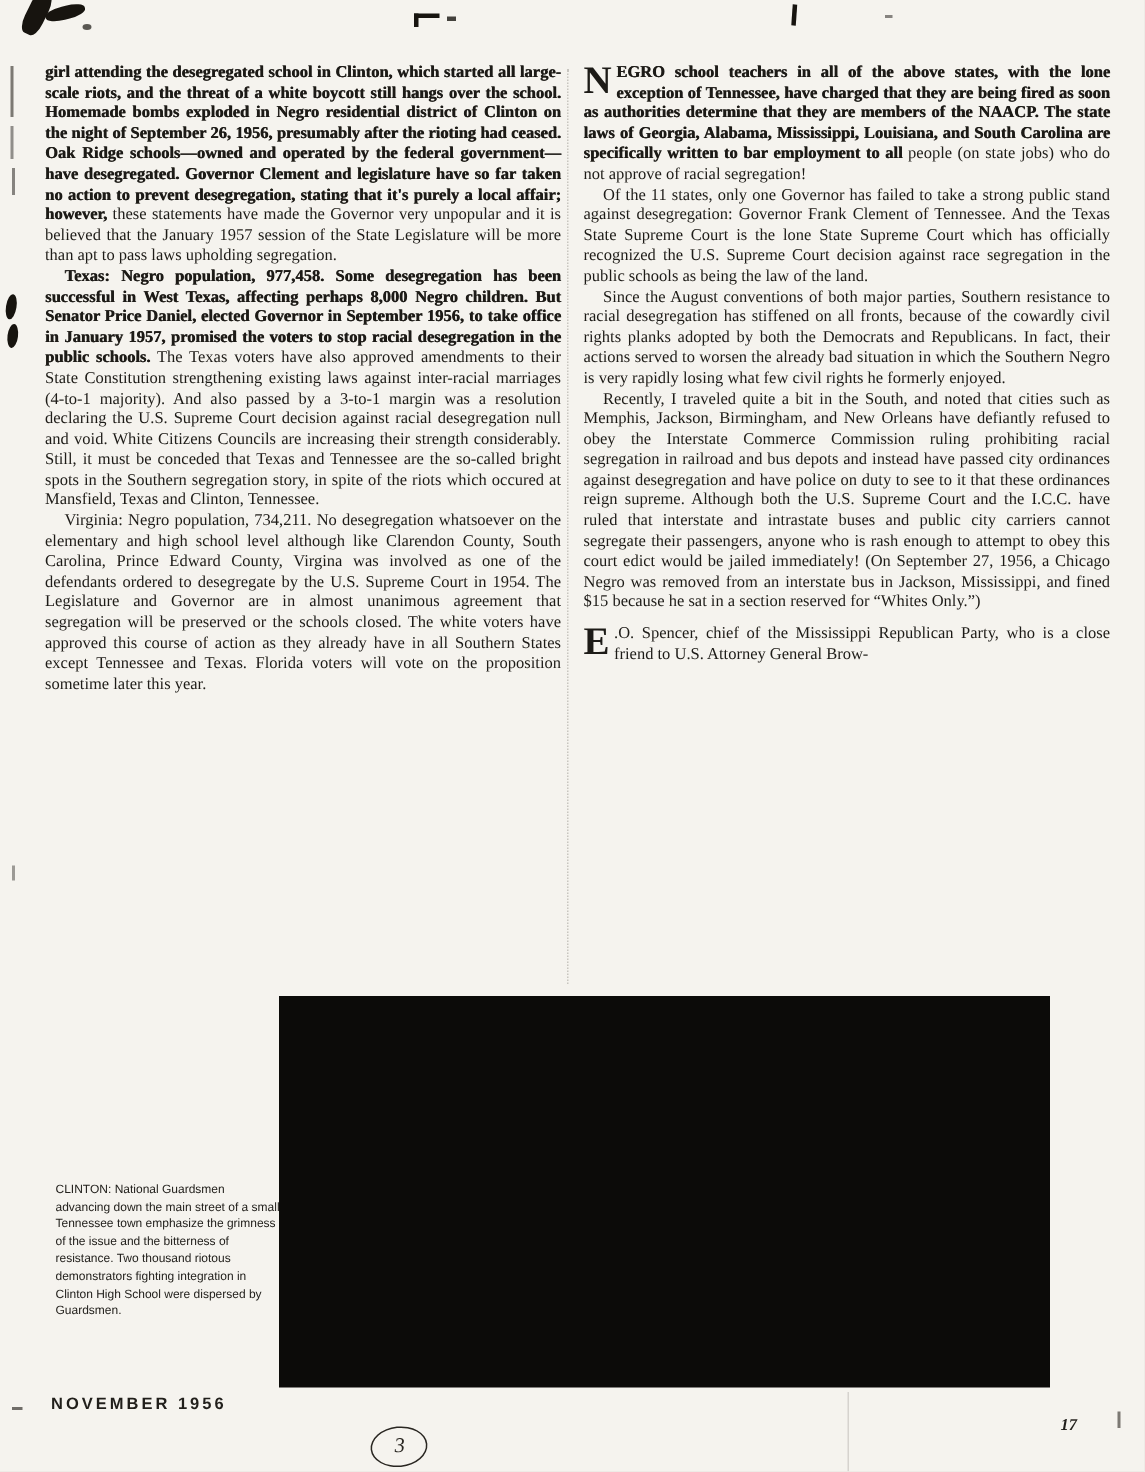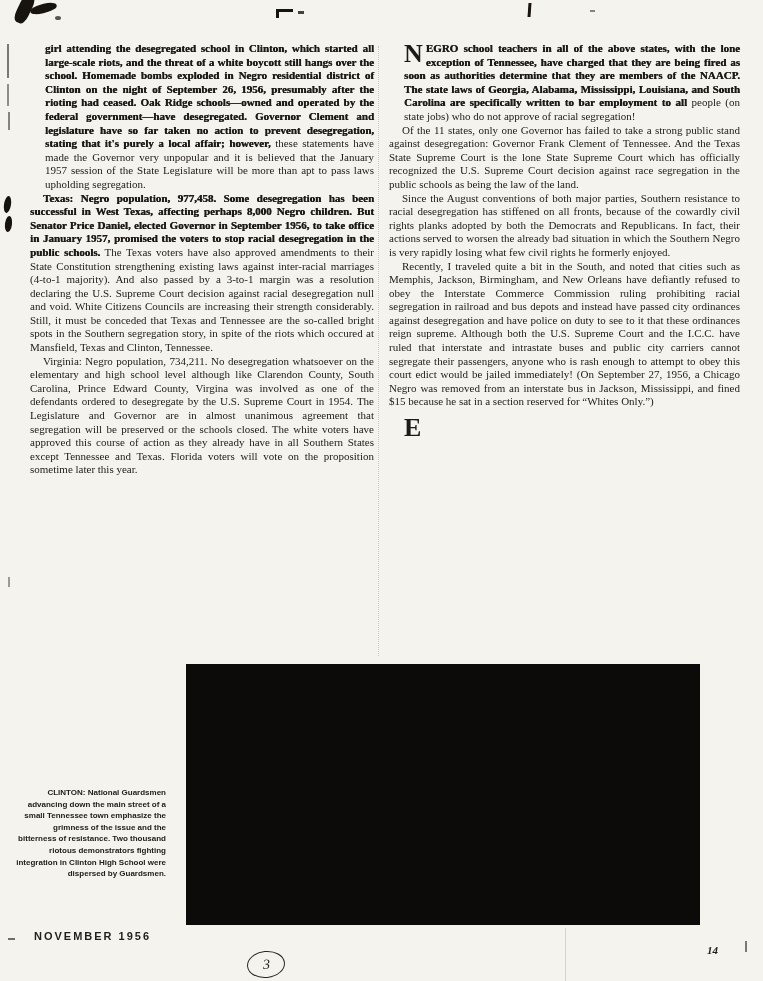--- a/index.html
+++ b/index.html
@@ -6,36 +6,36 @@
   .page{
     position:relative;width:763px;height:981px;overflow:hidden;
     background:#f5f3ee;color:#1d1b17;
     font-family:"Liberation Serif","DejaVu Serif",serif;
   }
   
   .col{position:absolute;font-size:11px;line-height:13.6px;text-align:justify;}
   .col.left{left:30px;top:42px;width:344px;}
   .col.right{left:389px;top:42px;width:351px;}
   .col p{margin:0;text-indent:13px;}
-  .col p.noindent{text-indent:0;margin-left:15px;}
+  .col p.noindent{text-indent:0;}
   .col p.section-gap{margin-top:7px;}
   .bd{font-weight:bold;text-shadow:0.35px 0 0 #1d1b17;}
   .it{}
   .dropcap{
     float:left;font-size:26px;line-height:21px;font-weight:bold;
     padding:1px 3px 0 0;
   }
   
   .photo{position:absolute;left:186px;top:664px;width:514px;height:261px;background:#0c0b09;}
   
   .caption{
-    position:absolute;left:16px;top:787px;width:150px;
+    position:absolute;left:37px;top:787px;width:150px;
     font-family:"Liberation Sans","DejaVu Sans",sans-serif;
-    font-size:8px;line-height:11.6px;font-weight:bold;color:#23211d;
-    text-align:right;
+    font-size:8px;line-height:11.6px;font-weight:normal;color:#23211d;
+    text-align:left;
   }
   
   .footer-issue{
     position:absolute;left:34px;top:930px;
     font-family:"Liberation Sans","DejaVu Sans",sans-serif;
     font-size:11px;font-weight:bold;letter-spacing:2px;color:#211f1b;
   }
   .page-number{
     position:absolute;left:707px;top:944px;
     font-size:11px;font-weight:bold;font-style:italic;color:#211f1b;
@@ -104,30 +104,30 @@
   </div>
 
   <div class="col right">
     <p class="noindent">
       <span class="dropcap">N</span><span><span class="bd">EGRO school teachers in all of the above states, with the lone exception of Tennessee, have charged that they are being fired as soon as authorities determine that they are members of the NAACP. The state laws of Georgia, Alabama, Mississippi, Louisiana, and South Carolina are specifically written to bar employment to all</span><span> people (on state jobs) who do not approve of racial segregation!</span></span>
     </p>
     <p><span>Of the 11 states, only one Governor has failed to take a strong public stand </span><span class="it">against</span><span> desegregation: Governor Frank Clement of Tennessee. And the Texas State Supreme Court is the lone State Supreme Court which has officially recognized the U.S. Supreme Court decision against race segregation in the public schools as being the law of the land.</span></p>
     <p><span>Since the August conventions of both major parties, Southern resistance to racial desegregation has stiffened on all fronts, because of the cowardly civil rights planks adopted by both the Democrats and Republicans. In fact, their actions served to worsen the already bad situation in which the Southern Negro is very rapidly losing what few civil rights he formerly enjoyed.</span></p>
     <p><span>Recently, I traveled quite a bit in the South, and noted that cities such as Memphis, Jackson, Birmingham, and New Orleans have defiantly refused to obey the Interstate Commerce Commission ruling prohibiting racial segregation in railroad and bus depots and instead have passed city ordinances against desegregation and have police on duty to see to it that these ordinances reign supreme. Although both the U.S. Supreme Court and the I.C.C. have ruled that interstate and intrastate buses and public city carriers cannot segregate their passengers, anyone who is rash enough to attempt to obey this court edict would be jailed immediately! (On September 27, 1956, a Chicago Negro was removed from an interstate bus in Jackson, Mississippi, and fined $15 because he sat in a section reserved for “Whites Only.”)</span></p>
     <p class="noindent section-gap">
-      <span class="dropcap">E</span>
+      <span class="dropcap">E</span><span><span>.O. Spencer, chief of the Mississippi Republican Party, who is a close friend to U.S. Attorney General Brow-</span></span>
     </p>
   </div>
 
   <div class="photo"></div>
 
   <div class="caption">
     <span>CLINTON:</span>
     <span>National Guardsmen advancing down the main street of a small Tennessee town emphasize the grimness of the issue and the bitterness of resistance. Two thousand riotous demonstrators fighting integration in Clinton High School were dispersed by Guardsmen.</span>
   </div>
 
   <div class="footer-issue">NOVEMBER 1956</div>
-  <div class="page-number">14</div>
+  <div class="page-number">17</div>
   <div class="hand-circle">
     <span>3</span>
   </div>
 
 </div>
 
 </body></html>

